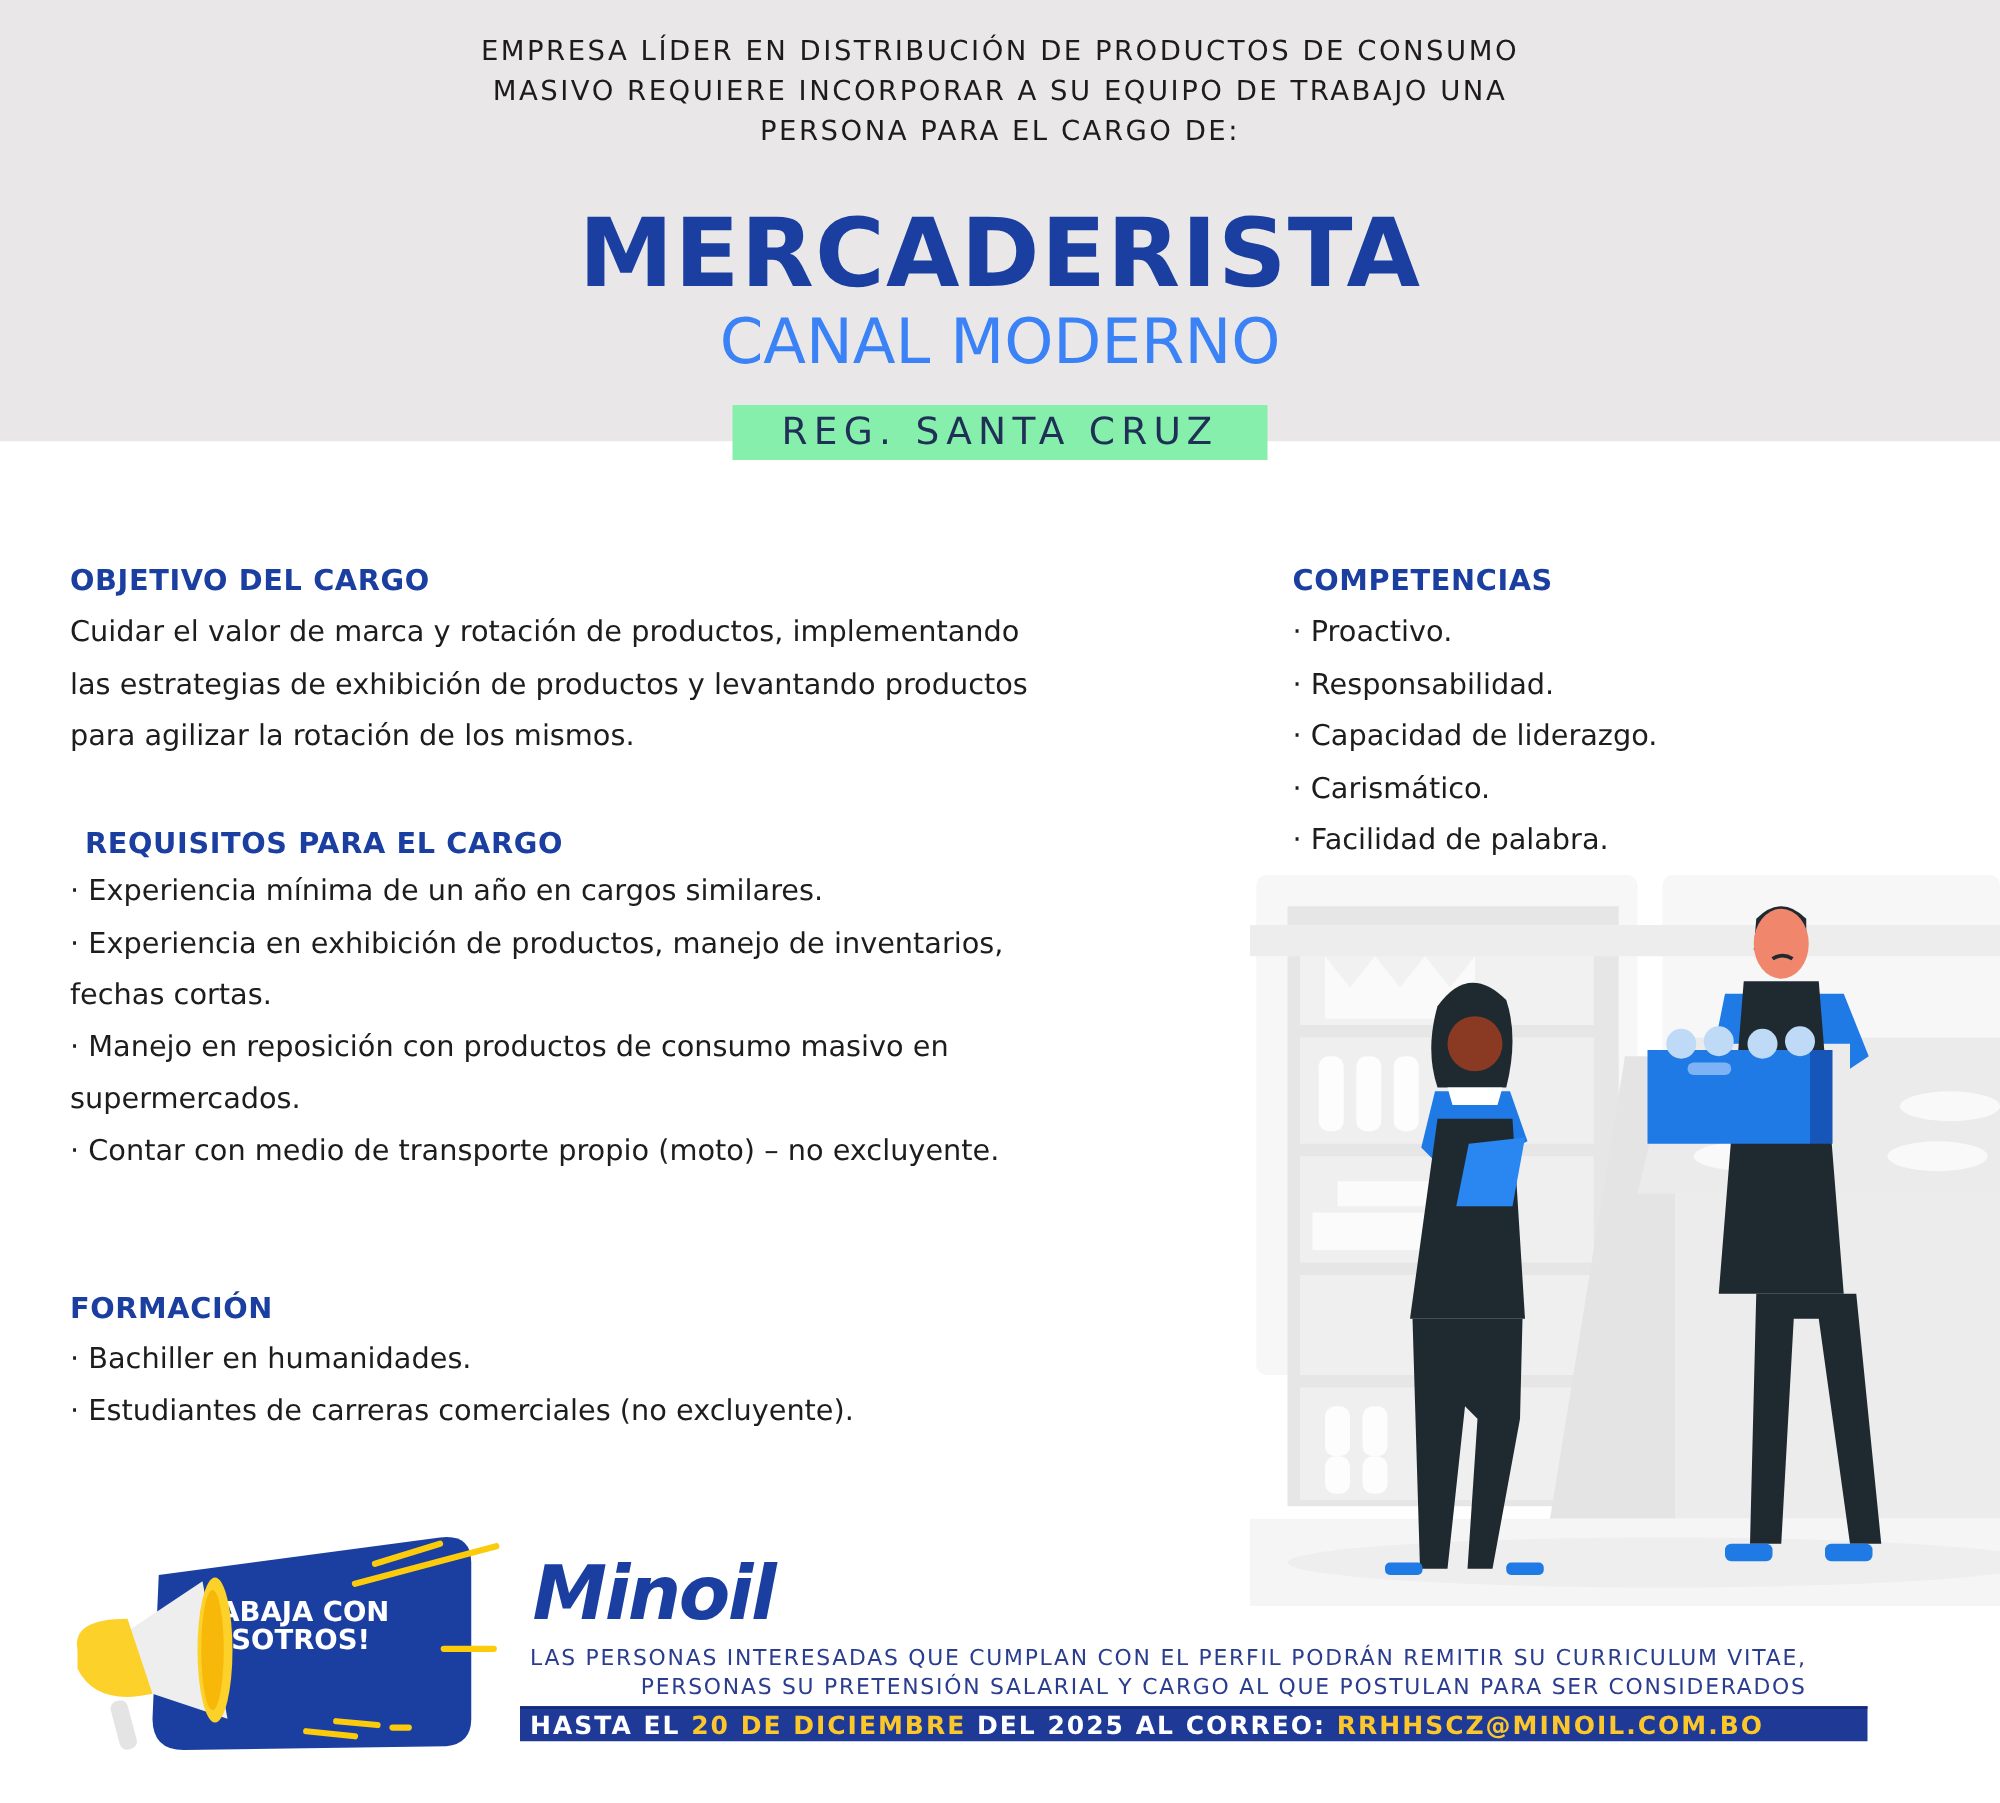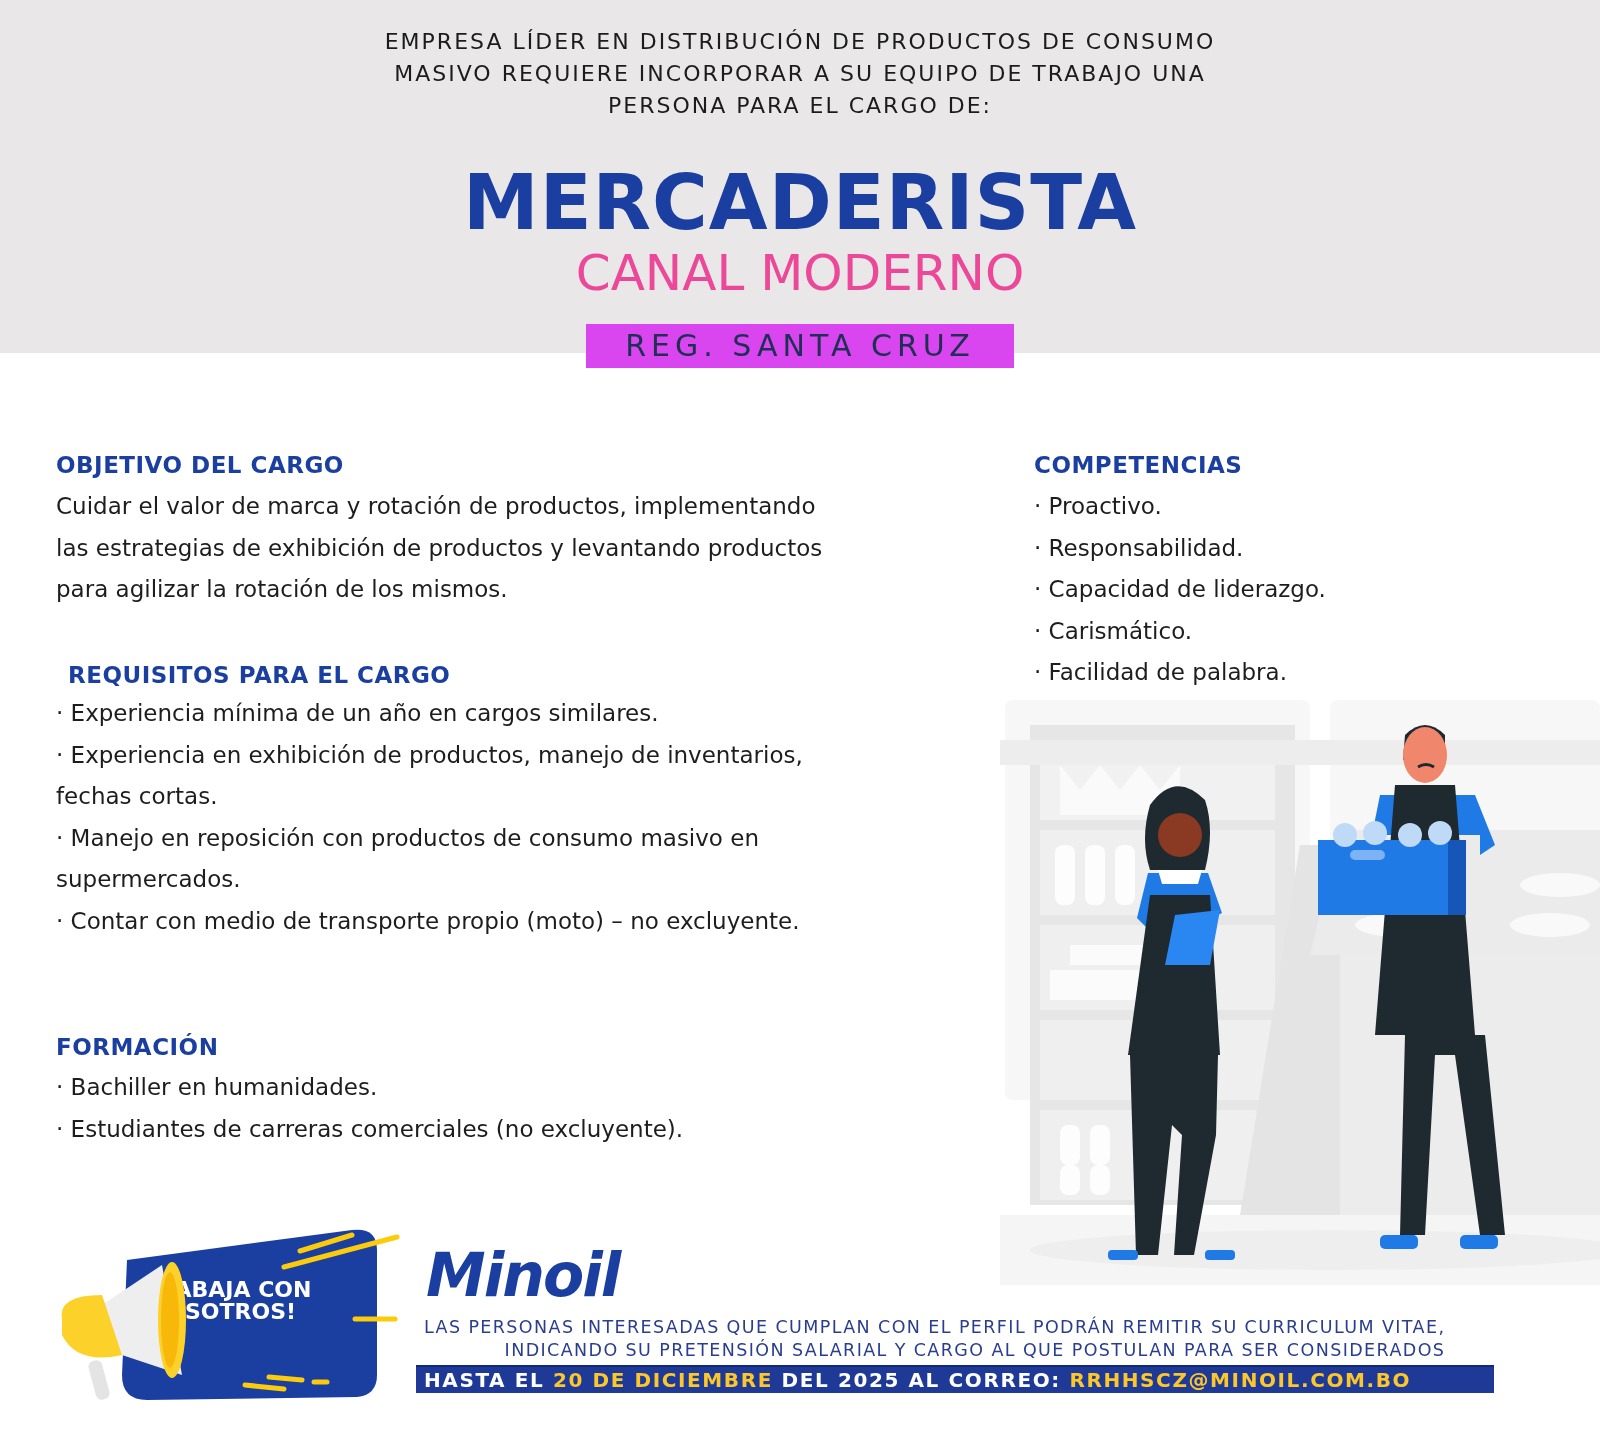--- a/index.html
+++ b/index.html
@@ -3,22 +3,22 @@
 <meta charset="utf-8">
 <style>
   * { box-sizing: border-box; margin: 0; padding: 0; }
   html, body { width: 1600px; height: 1442px; background: #ffffff; overflow: hidden; }
   body { position: relative; font-family: "DejaVu Sans", sans-serif; color: #1d1d1d; }
 
   .header-band { position: absolute; left: 0; top: 0; width: 1600px; height: 353px; background: #e9e7e8; }
   .intro { position: absolute; left: 0; top: 26px; width: 1600px; text-align: center; font-size: 22px; line-height: 32px; letter-spacing: 2px; color: #1c1c1c; font-family: "DejaVu Sans", sans-serif; font-weight: normal; }
   .intro div { white-space: nowrap; }
   .title { position: absolute; left: 0; top: 158px; width: 1600px; text-align: center; font-size: 76px; font-weight: bold; color: #1b3fa0; letter-spacing: 1px; font-family: "DejaVu Sans", sans-serif; line-height: 90px; }
-  .subtitle { position: absolute; left: 0; top: 243px; width: 1600px; text-align: center; font-size: 50px; color: #ec4899; letter-spacing: 0px; line-height: 60px; }
-  .region { position: absolute; left: 586px; top: 324px; width: 428px; height: 44px; background: #d946ef; text-align: center; font-size: 30px; line-height: 44px; letter-spacing: 5px; color: #1f2f55; }
+  .subtitle { position: absolute; left: 0; top: 243px; width: 1600px; text-align: center; font-size: 50px; color: #3b82f6; letter-spacing: 0px; line-height: 60px; }
+  .region { position: absolute; left: 586px; top: 324px; width: 428px; height: 44px; background: #86efac; text-align: center; font-size: 30px; line-height: 44px; letter-spacing: 5px; color: #1f2f55; }
 
   .section-title { position: absolute; font-size: 23px; font-weight: bold; color: #1b3fa0; letter-spacing: 0.5px; }
   .body-text { position: absolute; font-size: 23px; line-height: 41.5px; color: #1d1d1d; }
   .body-text .line { white-space: nowrap; }
 
   .illustration { position: absolute; left: 1000px; top: 695px; width: 600px; height: 590px; }
 
   .promo { position: absolute; left: 52px; top: 1225px; width: 360px; height: 200px; }
   .brand { position: absolute; left: 426px; top: 1240px; font-size: 60px; font-weight: bold; font-style: italic; color: #1b3fa0; letter-spacing: -2px; line-height: 70px; }
   .apply-text { position: absolute; left: 424px; top: 1316px; font-size: 17.5px; line-height: 23px; color: #2a3d8f; letter-spacing: 1.4px; white-space: nowrap; text-align: right; }
@@ -146,16 +146,16 @@
     <ellipse cx="118" cy="95" rx="9" ry="48" fill="#f7b80a"></ellipse>
     <path d="M10 95 Q5 70 50 70 L70 130 Q25 140 10 110 Z" fill="#fcd12a"></path>
     <rect x="40" y="135" width="14" height="40" rx="6" fill="#e4e4e4" transform="rotate(-15 47 155)"></rect>
   </g>
 </svg>
 
 <div class="brand">Minoil</div>
 
 <div class="apply-text">
   <div>LAS PERSONAS INTERESADAS QUE CUMPLAN CON EL PERFIL PODRÁN REMITIR SU CURRICULUM VITAE,</div>
-  <div>INDICANDO SU PRETENSIÓN SALARIAL Y CARGO AL QUE POSTULAN PARA SER CONSIDERADOS</div>
+  <div>PERSONAS SU PRETENSIÓN SALARIAL Y CARGO AL QUE POSTULAN PARA SER CONSIDERADOS</div>
 </div>
 
 <div class="deadline-bar"><span>HASTA EL </span><span class="hl">20 DE DICIEMBRE</span><span> DEL 2025 AL CORREO: </span><span class="hl">RRHHSCZ@MINOIL.COM.BO</span></div>
 
 </body></html>

